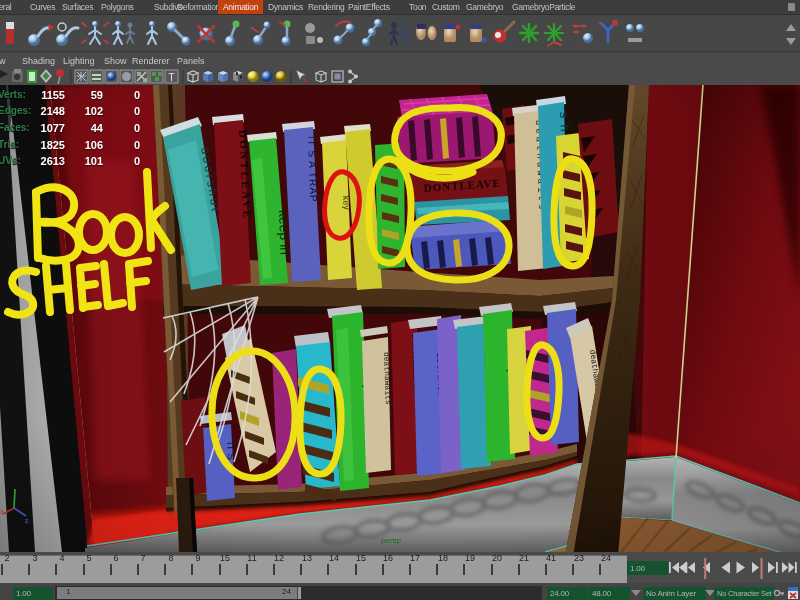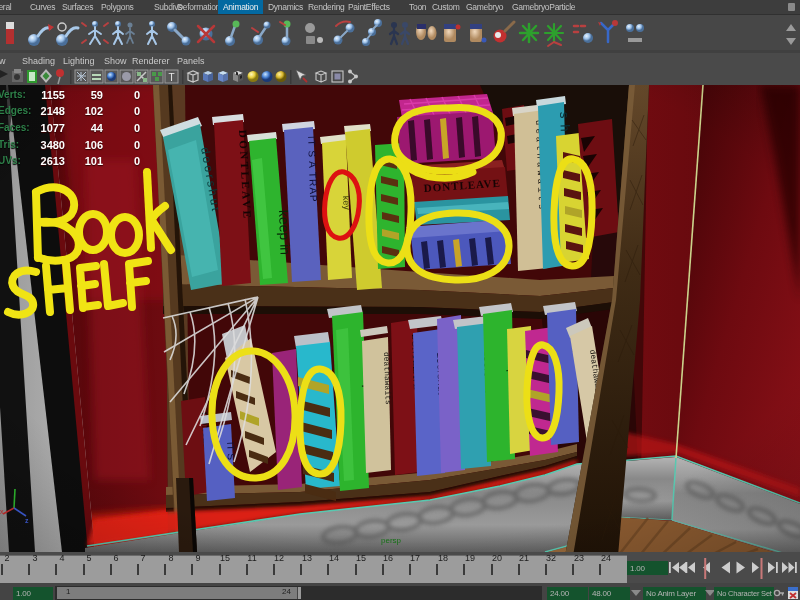--- a/index.html
+++ b/index.html
@@ -17,21 +17,21 @@
 .fld{position:absolute;background:#14532d;color:#b4b4b4;font-size:8px;letter-spacing:-0.2px;line-height:13px;padding-left:3px}
 </style></head><body>
 <div id="app">
 <div class="mb">
 <span style="left:-6px">neral</span>
       <span style="left:30px">Curves</span>
       <span style="left:62px">Surfaces</span>
 <span style="left:101px">Polygons</span>
       <span style="left:154px">Subdivs</span>
       <span style="left:177px">Deformation</span>
-<span style="left:218px;background:#0369a1;color:#f0f0f0;padding:0 5px;margin-top:-1px;height:14px;top:1px;line-height:15px">Animation</span>
+<span style="left:218px;background:#c2410c;color:#f0f0f0;padding:0 5px;margin-top:-1px;height:14px;top:1px;line-height:15px">Animation</span>
 <span style="left:268px">Dynamics</span>
       <span style="left:308px">Rendering</span>
       <span style="left:348px">PaintEffects</span>
 <span style="left:409px">Toon</span>
       <span style="left:432px">Custom</span>
       <span style="left:466px">Gamebryo</span>
       <span style="left:512px">GamebryoParticle</span>
 <span style="position:absolute;left:788px;top:3px;width:7px;height:8px;background:#8a8a8a;border-radius:1px"></span>
 </div>
 <svg id="shelficons" style="position:absolute;top:15px;left:0" width="800" height="40" viewBox="0 15 800 40">
@@ -615,21 +615,21 @@
       <i style="left:100px">0</i>
     </div>
 <div class="hud" style="top:122px">
       <b style="left:-2px">Faces:</b>
       <i style="left:25px">1077</i>
       <i style="left:63px">44</i>
       <i style="left:100px">0</i>
     </div>
 <div class="hud" style="top:139px">
       <b style="left:-2px">Tris:</b>
-      <i style="left:25px">3480</i>
+      <i style="left:25px">1825</i>
       <i style="left:63px">106</i>
       <i style="left:100px">0</i>
     </div>
 <div class="hud" style="top:155px">
       <b style="left:-2px">UVs:</b>
       <i style="left:25px">2613</i>
       <i style="left:63px">101</i>
       <i style="left:100px">0</i>
     </div>
 <div class="ruler">
@@ -668,21 +668,21 @@
         <div class="rn" style="left:405px">17</div>
         <div class="tk" style="left:409px"></div>
         <div class="rn" style="left:433px">18</div>
         <div class="tk" style="left:436px"></div>
         <div class="rn" style="left:460px">19</div>
         <div class="tk" style="left:463px"></div>
         <div class="rn" style="left:487px">20</div>
         <div class="tk" style="left:491px"></div>
         <div class="rn" style="left:514px">21</div>
         <div class="tk" style="left:518px"></div>
-        <div class="rn" style="left:541px">32</div>
+        <div class="rn" style="left:541px">41</div>
         <div class="tk" style="left:545px"></div>
         <div class="rn" style="left:569px">23</div>
         <div class="tk" style="left:572px"></div>
         <div class="rn" style="left:596px">24</div>
         <div class="tk" style="left:599px"></div>
       </div>
 <div class="fld" style="left:627px;top:9px;width:38px;height:14px;line-height:15px">1.00</div>
 <svg id="transport" style="position:absolute;left:666px;top:3px" width="134" height="28" viewBox="0 0 134 28">
 <g fill="#cdcdcd" stroke="none">
 <rect x="3" y="7" width="1.8" height="11"></rect>

